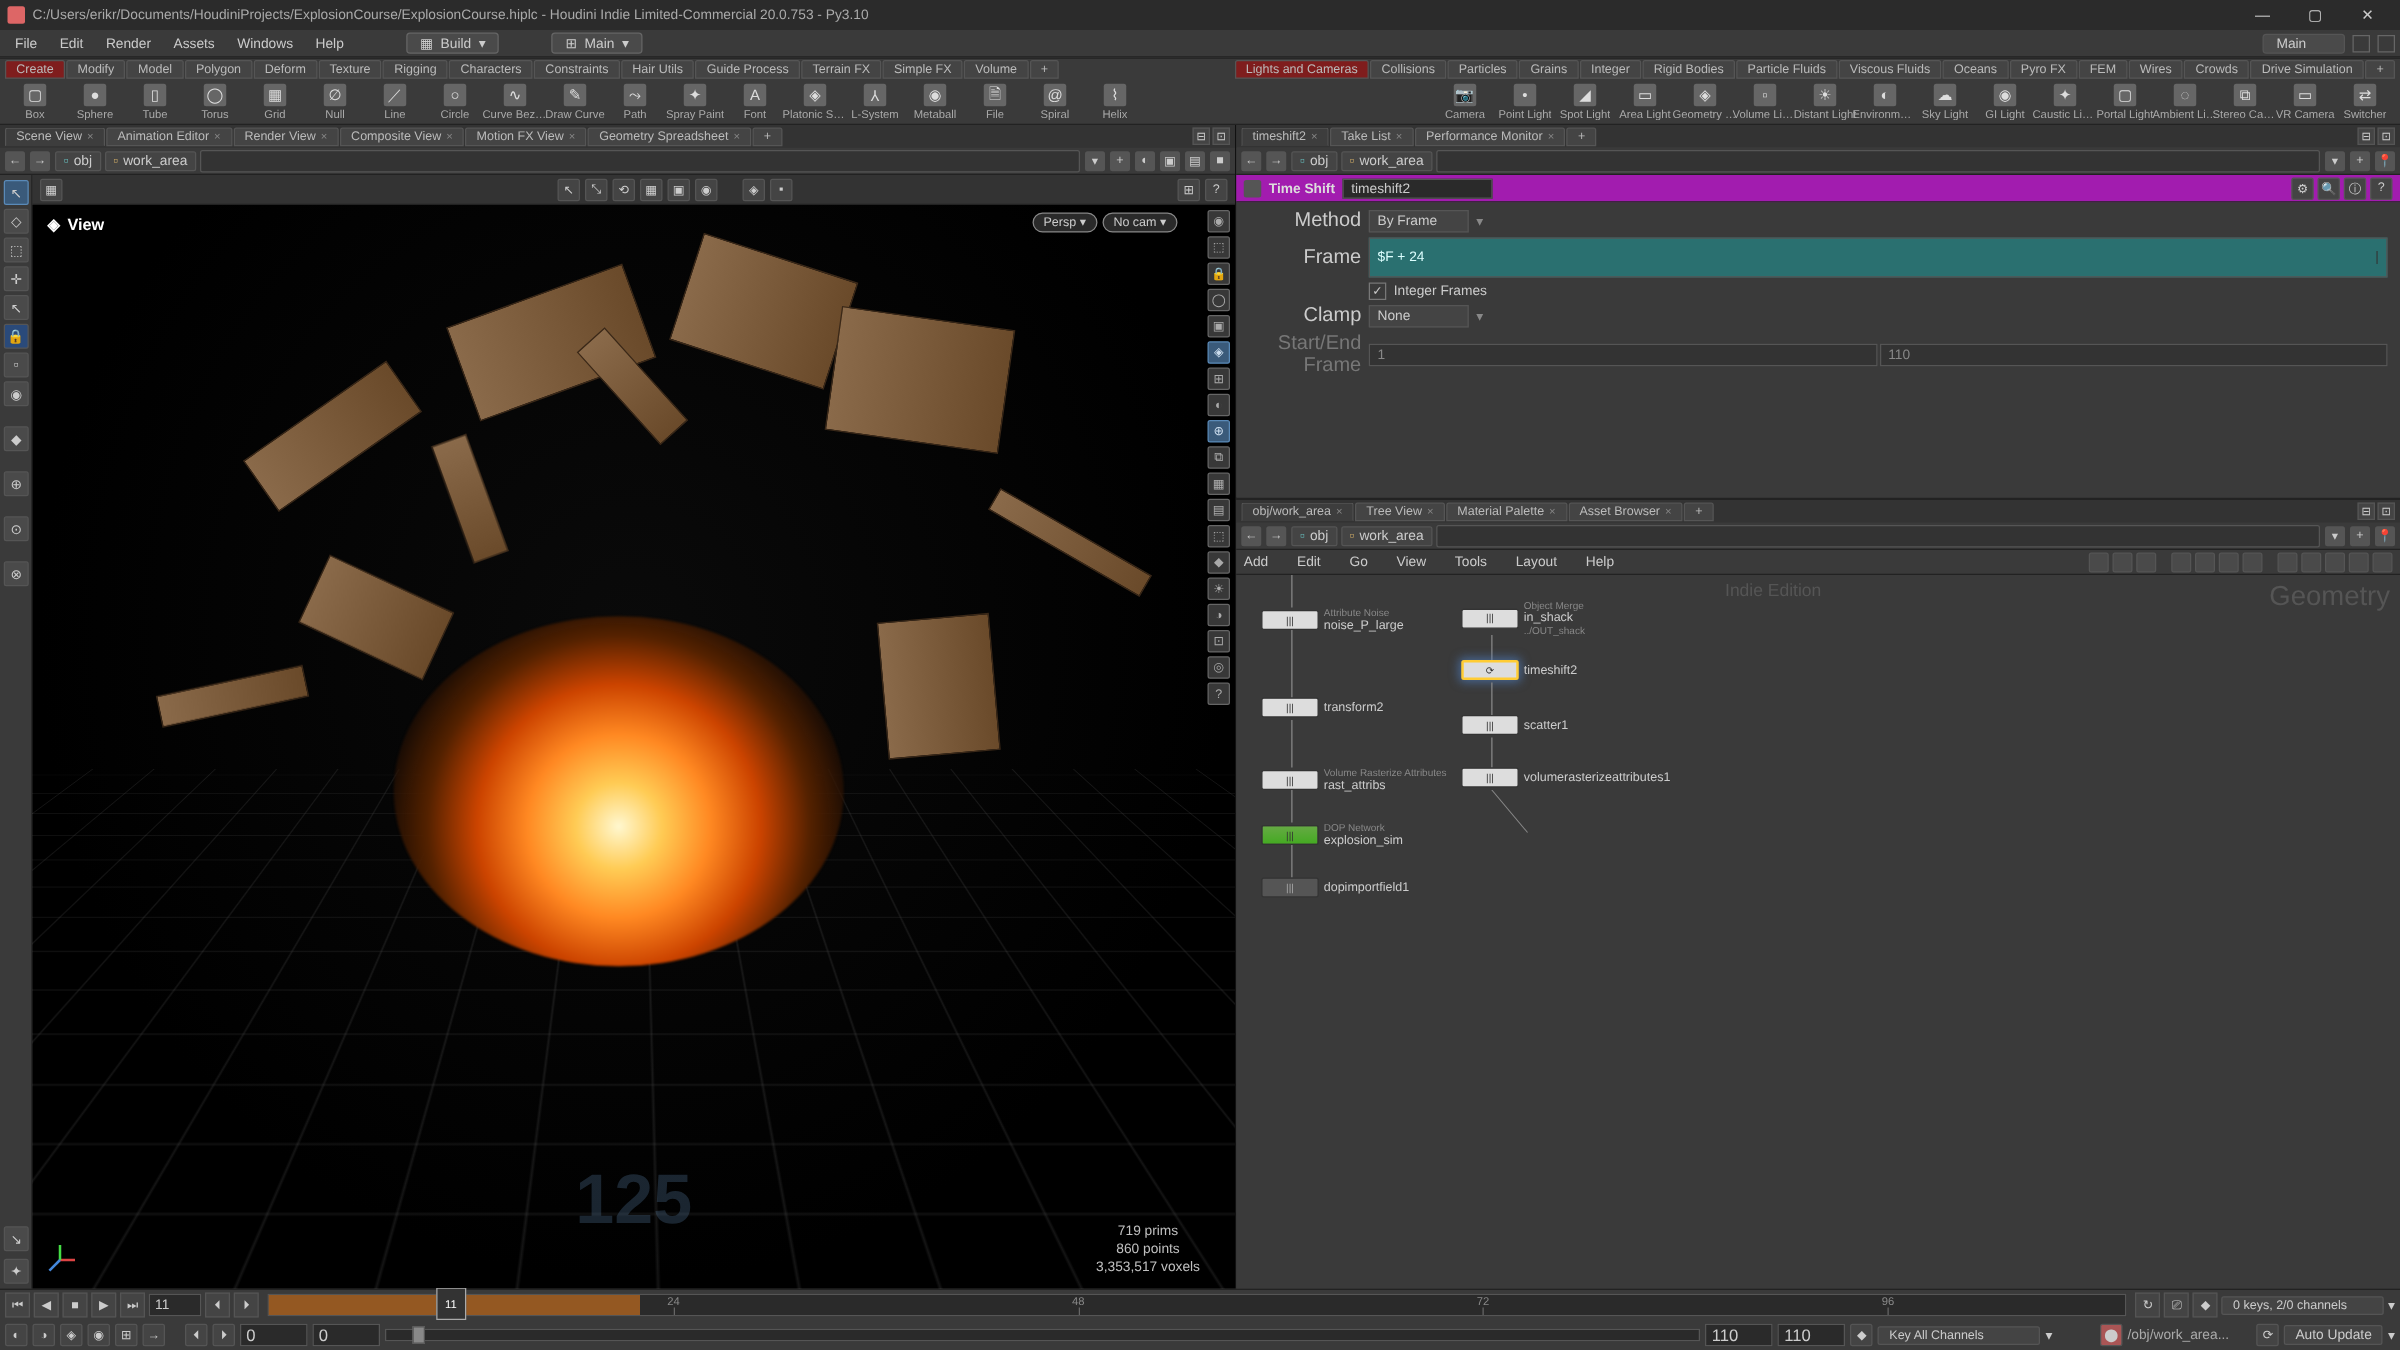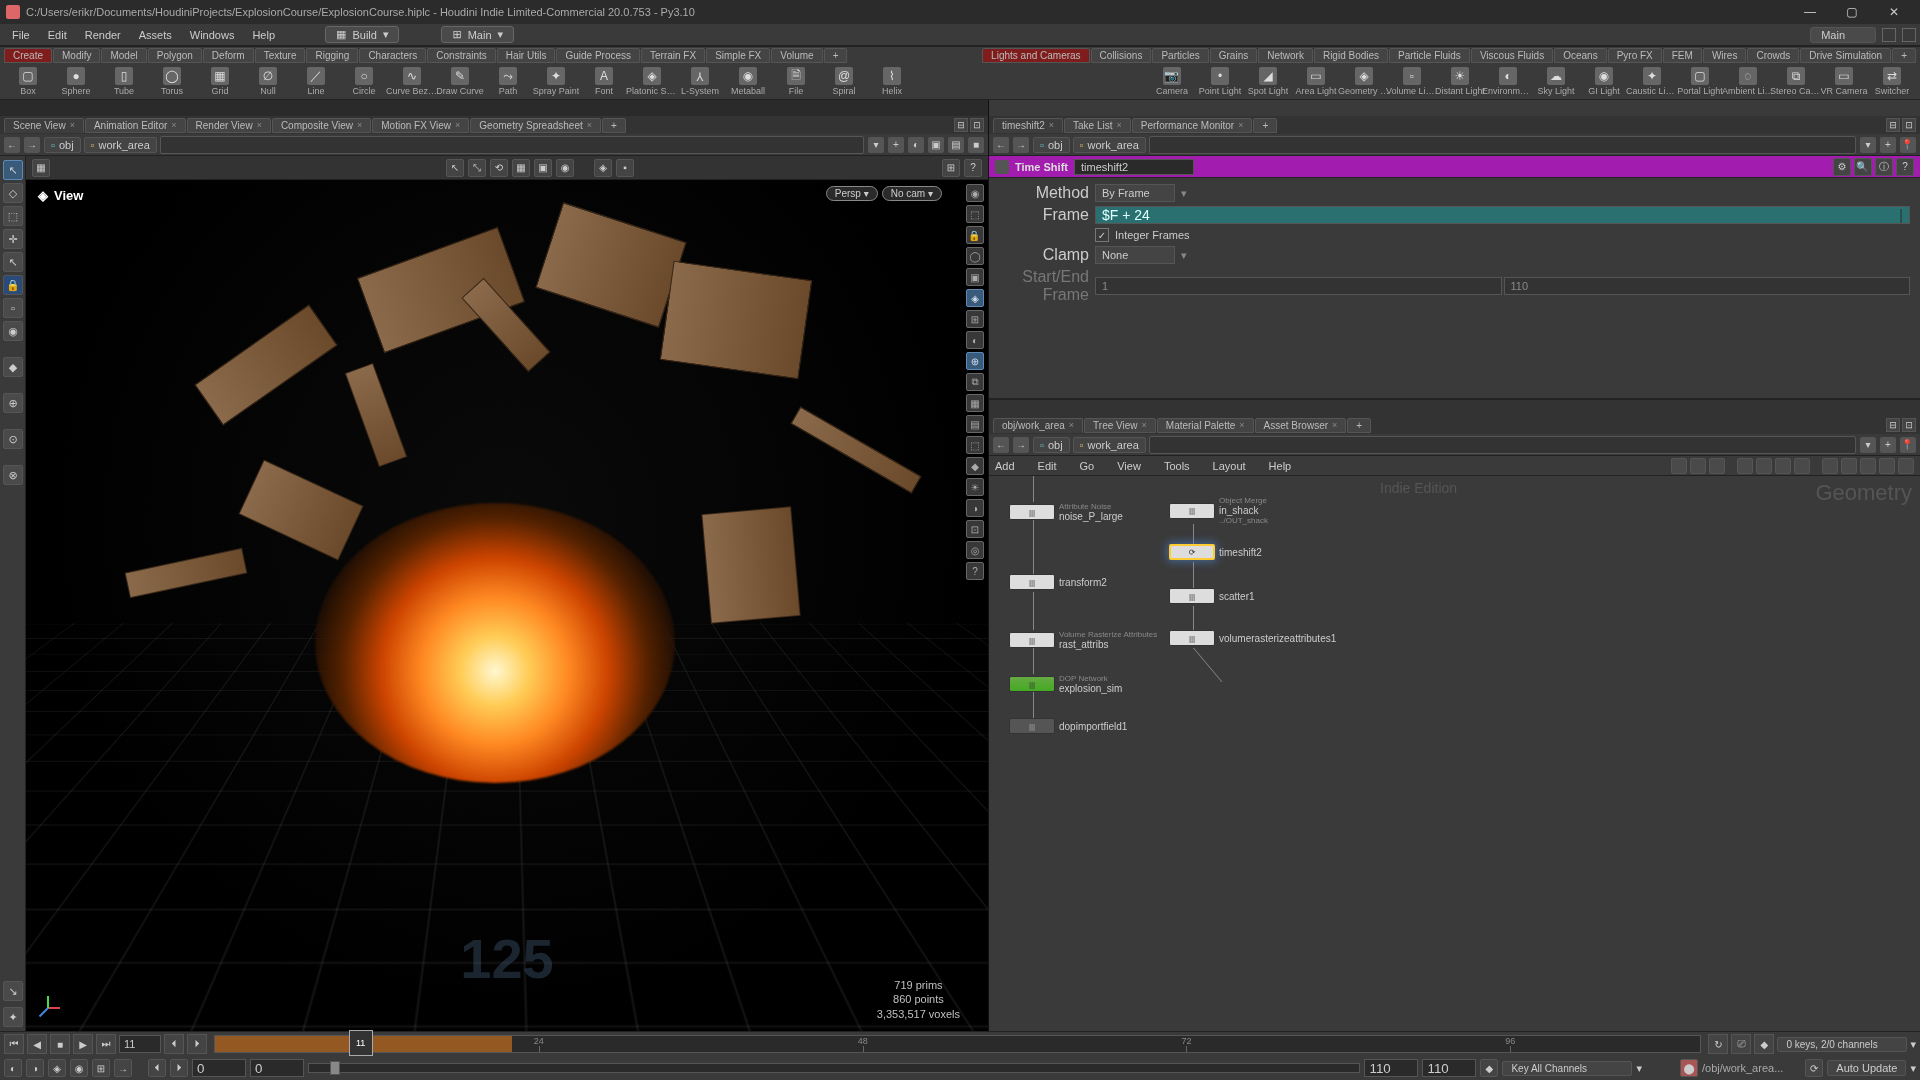--- a/index.html
+++ b/index.html
@@ -18,21 +18,21 @@
 
 .shelf-tabs { height:18px; background:#3a3a3a; display:flex; align-items:center; padding:0 4px; gap:1px; font-size:10px; border-top:1px solid #222; }
 .shelf-tab { padding:1px 8px; background:#444; border:1px solid #555; border-radius:2px 2px 0 0; color:#bbb; }
 .shelf-tab.active { background:#7f1d1d; }
 
 .shelf-tools { height:36px; background:#3a3a3a; display:flex; align-items:center; padding:0 6px; gap:4px; border-bottom:1px solid #222; }
 .tool-item { display:flex; flex-direction:column; align-items:center; width:44px; font-size:9px; color:#aaa; }
 .tool-icn { width:18px; height:18px; margin-bottom:1px; background:#666; border-radius:2px; display:flex; align-items:center; justify-content:center; color:#ddd; font-size:12px; }
 .tool-label { white-space:nowrap; overflow:hidden; text-overflow:ellipsis; max-width:52px; }
 
-.pane-tabs-row { height:18px; background:#333; display:flex; align-items:center; gap:1px; padding-left:4px; font-size:10px;margin-top:16px; }
+.pane-tabs-row { height:18px; background:#333; display:flex; align-items:center; gap:1px; padding-left:4px; font-size:10px; }
 .pane-tab { padding:1px 8px; background:#444; border:1px solid #555; border-radius:2px 2px 0 0; color:#bbb; display:flex; align-items:center; gap:4px; }
 .pane-tab.active { background:#3d3d3d; border-bottom-color:#3d3d3d; }
 .pane-tab .x { font-size:9px; color:#888; }
 .pane-ctrl-right { margin-left:auto; display:flex; gap:2px; padding-right:4px; }
 .pane-ctrl-btn { width:14px; height:14px; border:1px solid #555; background:#444; font-size:9px; display:flex; align-items:center; justify-content:center; }
 
 .pathbar { height:22px; background:#3a3a3a; display:flex; align-items:center; padding:0 4px; gap:4px; border-bottom:1px solid #222; }
 .path-icn { width:16px; height:16px; background:#555; border-radius:2px; display:flex; align-items:center; justify-content:center; font-size:10px; }
 .path-input { flex:1; display:flex; align-items:center; gap:3px; }
 .path-seg { padding:1px 6px; background:#444; border:1px solid #555; border-radius:2px; display:flex; align-items:center; gap:4px; }
@@ -74,21 +74,21 @@
 
 .right-top { height:300px; display:flex; flex-direction:column; border-bottom:2px solid #222; }
 .parm-header { height:22px; background:#a21caf; display:flex; align-items:center; padding:0 6px; gap:6px; border-bottom:1px solid #222; }
 .parm-icn { width:14px; height:14px; background:#555; border-radius:2px; }
 .parm-title { font-weight:600; color:#ddd; }
 .parm-name-field { background:#2a2a2a; border:1px solid #555; padding:1px 6px; color:#ccc; min-width:120px; }
 .parm-head-right { margin-left:auto; display:flex; gap:3px; }
 .parm-body { flex:1; padding:6px 10px; background:#3a3a3a; overflow:auto; }
 .parm-row { display:flex; align-items:center; margin-bottom:4px; gap:6px; }
 .parm-lbl { width:90px; text-align:right; color:#ccc; font-size:16px; }
-.parm-field { flex:1; height:18px; background:#2d2d2d; border:1px solid #555; padding:0 6px; display:flex; align-items:center; font-size:14px; }
+.parm-field { flex:1; height:32px; background:#2d2d2d; border:1px solid #555; padding:0 6px; display:flex; align-items:center; font-size:11px; }
 .parm-field.expr { background:#2a7070; color:#dff; font-family:monospace; }
 .parm-field.dim { background:#333; color:#888; }
 .parm-dropdown { width:80px; height:18px; background:#444; border:1px solid #555; display:flex; align-items:center; padding:0 6px; }
 .parm-check { width:14px; height:14px; border:1px solid #777; display:flex; align-items:center; justify-content:center; font-size:10px; }
 .parm-split-field { display:flex; gap:2px; flex:1; }
 .parm-split-field .half { flex:1; height:18px; background:#333; border:1px solid #555; padding:0 6px; display:flex; align-items:center; color:#888; }
 
 .right-bottom { flex:1; display:flex; flex-direction:column; background:#333; }
 .net-menubar { height:20px; background:#3a3a3a; display:flex; align-items:center; padding:0 6px; gap:23px; border-bottom:1px solid #222; }
 .net-menubar-item { color:#ccc; }
@@ -177,21 +177,21 @@
   <div class="shelf-tab">Guide Process</div>
   <div class="shelf-tab">Terrain FX</div>
   <div class="shelf-tab">Simple FX</div>
   <div class="shelf-tab">Volume</div>
   <div class="shelf-tab">+</div>
   <div style="flex:1"></div>
   <div class="shelf-tab active">Lights and Cameras</div>
   <div class="shelf-tab">Collisions</div>
   <div class="shelf-tab">Particles</div>
   <div class="shelf-tab">Grains</div>
-  <div class="shelf-tab">Network</div>
+  <div class="shelf-tab">Integer</div>
   <div class="shelf-tab">Rigid Bodies</div>
   <div class="shelf-tab">Particle Fluids</div>
   <div class="shelf-tab">Viscous Fluids</div>
   <div class="shelf-tab">Oceans</div>
   <div class="shelf-tab">Pyro FX</div>
   <div class="shelf-tab">FEM</div>
   <div class="shelf-tab">Wires</div>
   <div class="shelf-tab">Crowds</div>
   <div class="shelf-tab">Drive Simulation</div>
   <div class="shelf-tab">+</div>

